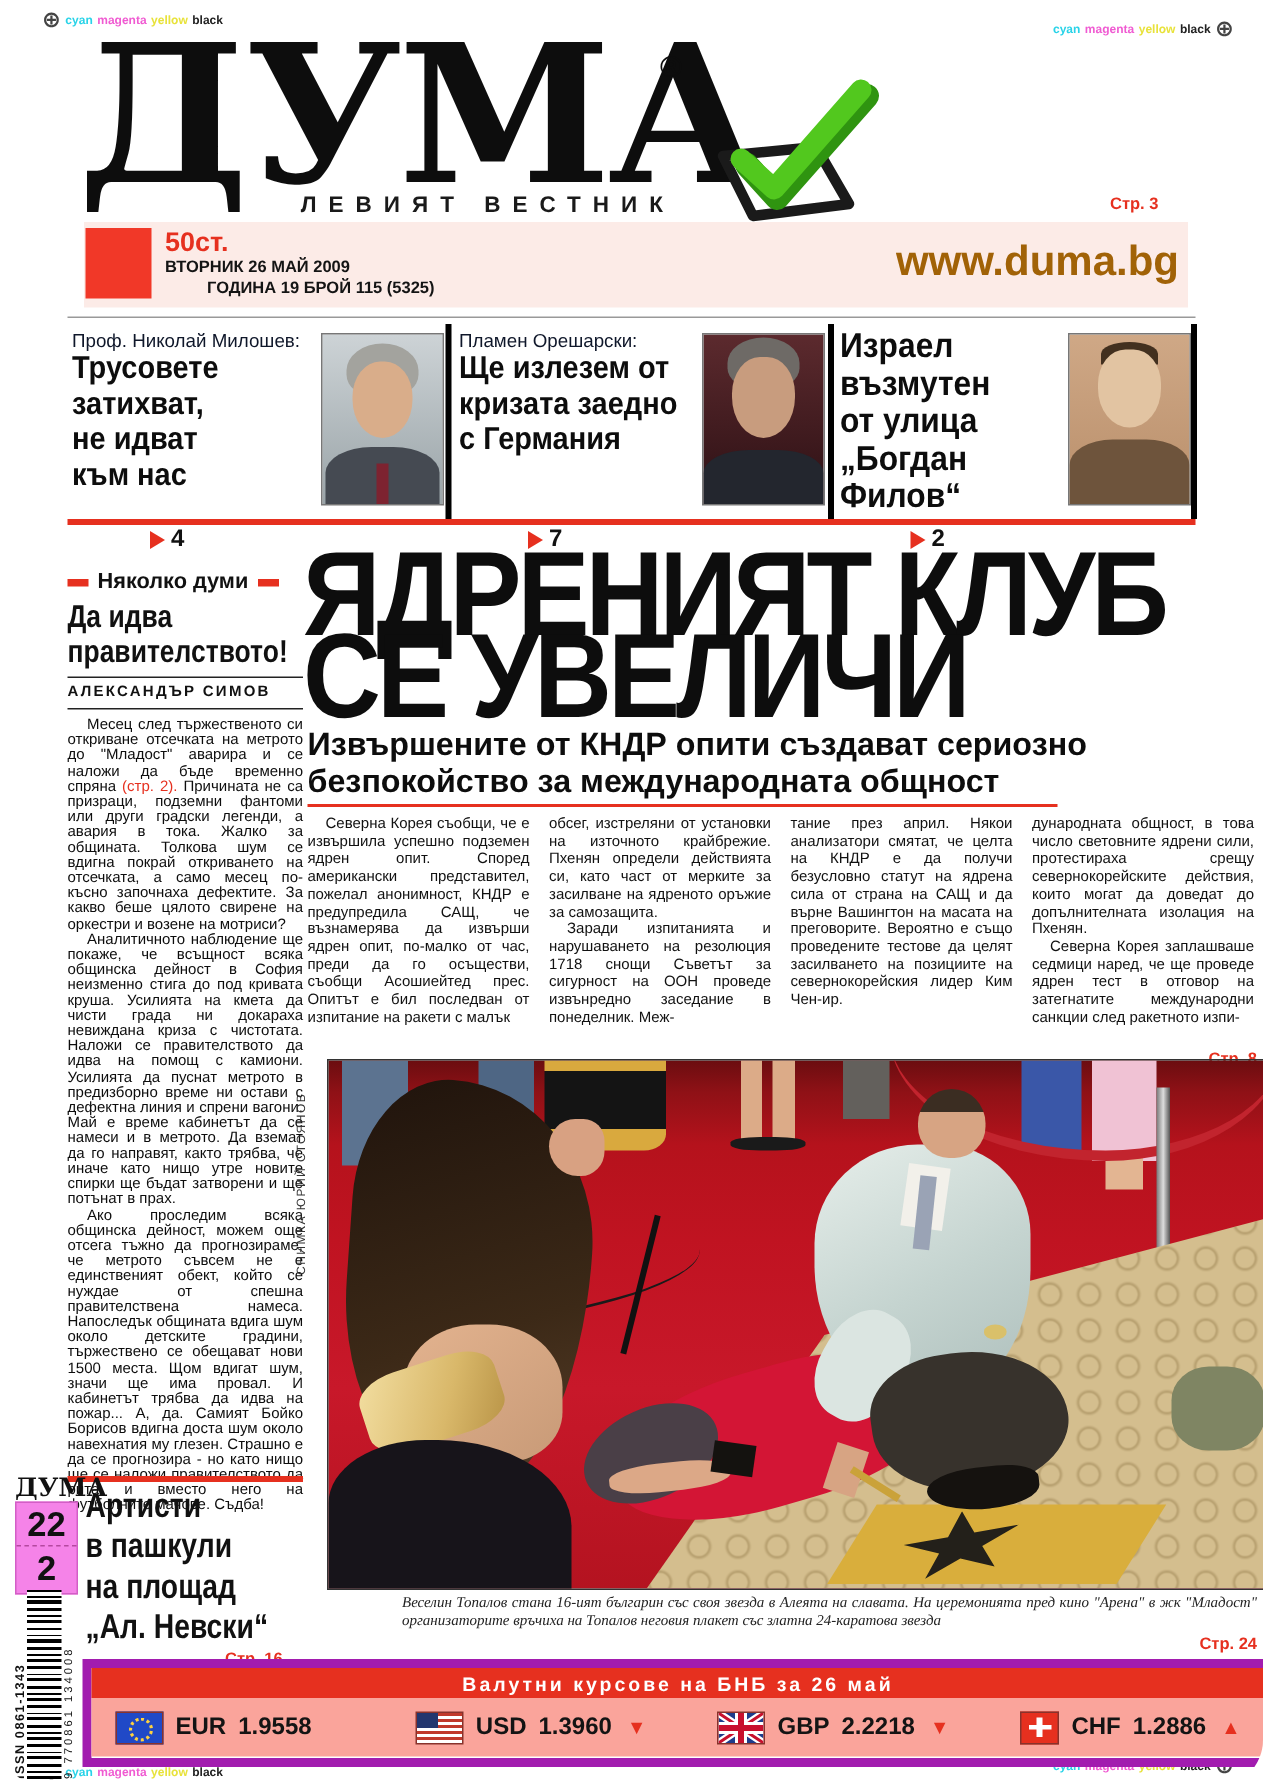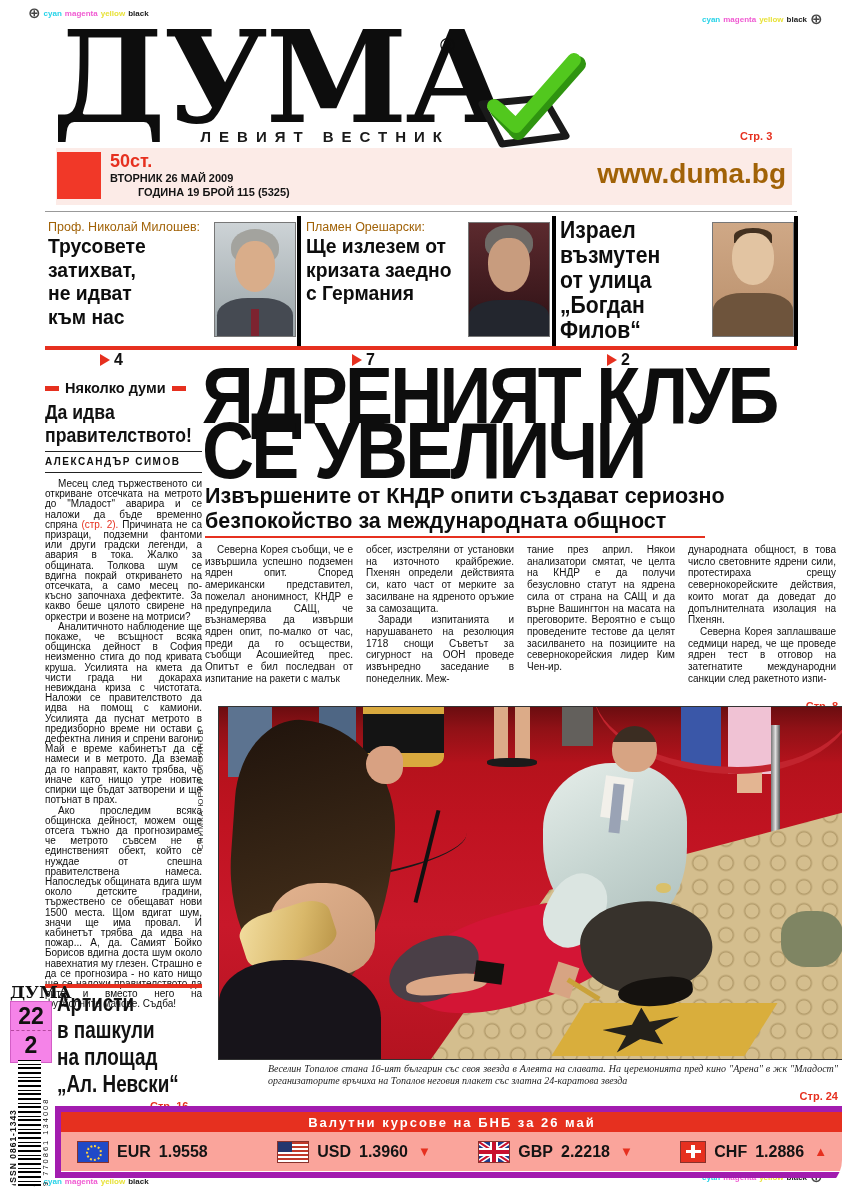--- a/index.html
+++ b/index.html
@@ -33,21 +33,21 @@
   .price{position:absolute;left:54px;top:3px;font-size:18px;font-weight:900;}
   .dateline{position:absolute;left:54px;top:24px;font-size:11px;font-weight:bold;color:#141414;}
   .issueline{position:absolute;left:54px;top:38px;font-size:11px;font-weight:bold;color:#141414;margin-left:28px;}
   .website{position:absolute;right:6px;top:10px;font-size:28px;font-weight:900;color:#a16207;text-decoration:none;}
 
   .hairline{position:absolute;left:45px;top:211px;width:752px;height:1px;background:#999;}
 
   
   .teaser{position:absolute;top:216px;height:130px;}
   .t0{left:48px;width:248px;} .t1{left:306px;width:244px;} .t2{left:560px;width:234px;}
-  .kicker{font-size:12.5px;color:#a16207;margin-top:4px;}
+  .kicker{font-size:12.5px;color:#0f172a;margin-top:4px;}
   .t-head{font-weight:900;font-size:21px;line-height:23.5px;color:#0d0d0d;
           transform:scaleX(.92);transform-origin:0 0;width:108%;}
   .t2 .t-head{font-size:23px;line-height:25px;margin-top:2px;}
   .t-photo{position:absolute;right:0;top:6px;width:80px;height:113px;border:1px solid #777;overflow:hidden;}
   .t-photo i{position:absolute;display:block;}
   .p1{background:linear-gradient(180deg,#cdd3d6,#9aa4a8);}
   .p1 .hair{left:20%;top:5%;width:60%;height:32%;background:#a3a39e;border-radius:50% 50% 42% 42%;}
   .p1 .face{left:25%;top:16%;width:50%;height:45%;background:#d9ad8a;border-radius:46% 46% 50% 50%;}
   .p1 .torso{left:2%;bottom:-4%;width:96%;height:38%;background:#454a52;border-radius:40% 40% 0 0;}
   .p1 .tie{left:45%;bottom:0;width:10%;height:24%;background:#7d2330;}

